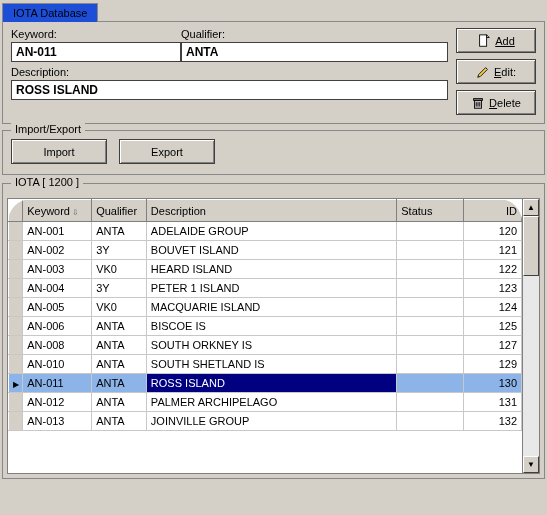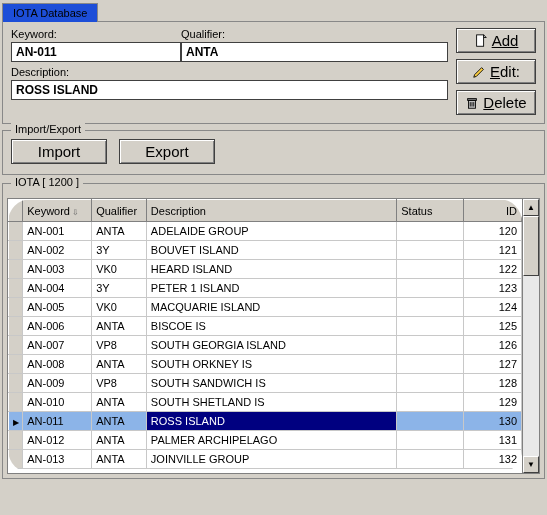--- a/index.html
+++ b/index.html
@@ -52,21 +52,21 @@
     font-family: inherit;
     font-size: 12px;
     font-weight: bold;
   }
   .desc-row { margin-top: 4px; }
   .btn {
     border: 1px solid #404040;
     background: #D4D0C8;
     height: 25px;
     font-family: inherit;
-    font-size: 15px;
+    font-size: 11px;
     cursor: pointer;
     display: flex;
     align-items: center;
     justify-content: center;
     gap: 4px;
     box-shadow: inset 1px 1px 0 #fff, inset -1px -1px 0 #808080;
   }
   .btn .und { text-decoration: underline; }
   .fieldset {
     margin: 6px 2px 0 2px;
@@ -263,41 +263,25 @@
             <tr>
               <td class="rowhead"></td>
               <td>AN-006</td>
               <td>ANTA</td>
               <td class="desc-cell">BISCOE IS</td>
               <td></td>
               <td class="right">125</td>
             </tr>
             <tr>
               <td class="rowhead"></td>
-              <td>AN-007</td>
-              <td>VP8</td>
-              <td class="desc-cell">SOUTH GEORGIA ISLAND</td>
-              <td></td>
-              <td class="right">126</td>
-            </tr>
-            <tr>
-              <td class="rowhead"></td>
               <td>AN-008</td>
               <td>ANTA</td>
               <td class="desc-cell">SOUTH ORKNEY IS</td>
               <td></td>
               <td class="right">127</td>
-            </tr>
-            <tr>
-              <td class="rowhead"></td>
-              <td>AN-009</td>
-              <td>VP8</td>
-              <td class="desc-cell">SOUTH SANDWICH IS</td>
-              <td></td>
-              <td class="right">128</td>
             </tr>
             <tr>
               <td class="rowhead"></td>
               <td>AN-010</td>
               <td>ANTA</td>
               <td class="desc-cell">SOUTH SHETLAND IS</td>
               <td></td>
               <td class="right">129</td>
             </tr>
             <tr class="selected">

